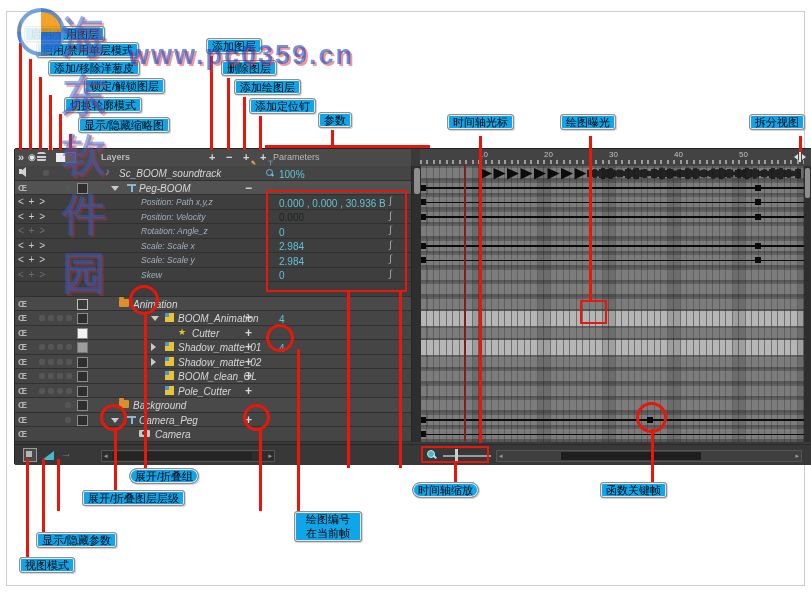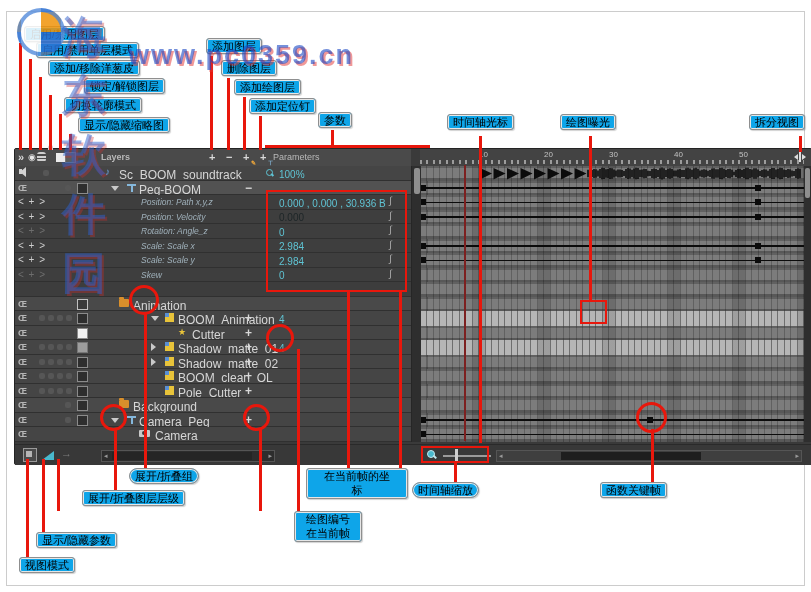--- a/index.html
+++ b/index.html
@@ -50,21 +50,21 @@
   .kfctl{position:absolute;left:3px;top:1px;font-size:10px;color:#cdcdcd;letter-spacing:1px;}
   .kfctl.dim{color:#6d6d6d;}
   .dot{position:absolute;top:4px;width:6px;height:6px;background:#565656;border-radius:2px;}
   .cb{position:absolute;left:62px;top:2px;width:9px;height:9px;}
   .cb-dark{background:#2e2e2e;border:1px solid #8b8b8b;}
   .cb-white{background:#f2f2f2;border:1px solid #8b8b8b;}
   .cb-gray{background:#9d9d9d;border:1px solid #777;}
   .cb-outline{background:#3a3a3a;border:1px solid #c0c0c0;}
   .tri-d{position:absolute;top:5px;width:0;height:0;border-left:4.5px solid transparent;border-right:4.5px solid transparent;border-top:5px solid #c9c9c9;}
   .tri-r{position:absolute;top:3px;width:0;height:0;border-top:4.5px solid transparent;border-bottom:4.5px solid transparent;border-left:5px solid #c9c9c9;}
-  .nm{position:absolute;top:2px;font-size:12px;color:#d6d6d6;white-space:nowrap;}
+  .nm{position:absolute;top:2px;font-size:10px;color:#d6d6d6;white-space:nowrap;font-style:italic;}
   .fnm{position:absolute;top:2px;font-size:8.5px;color:#9fb0ba;font-style:italic;white-space:nowrap;}
   .pm{position:absolute;left:230px;top:0px;font-size:12px;font-weight:bold;color:#d8d8d8;}
   .val{position:absolute;left:264px;top:2.5px;font-size:10px;color:#5fc4d4;white-space:nowrap;}
   .val.dark{color:#1d2527;}
   .fx{position:absolute;left:374px;top:0px;font-size:10px;color:#a9a9a9;}
   .spk{position:absolute;left:4px;top:3px;width:3px;height:5px;background:#d2d2d2;}
   .spk::after{content:"";position:absolute;left:1px;top:-2.5px;width:0;height:0;border-top:5px solid transparent;border-bottom:5px solid transparent;border-right:6px solid #d2d2d2;}
   .ic-sound{position:absolute;top:0px;font-size:10px;color:#6aa0dc;}
   .ic-star{position:absolute;top:1px;font-size:9px;color:#e8c33a;}
   .ic-peg{position:absolute;top:3px;width:9px;height:8px;border-top:2px solid #85b8dc;}
@@ -456,22 +456,20 @@
   <div class="lbl" style="left:318px;top:112px;">参数</div>
   <div class="lbl" style="left:447px;top:114px;">时间轴光标</div>
   <div class="lbl" style="left:560px;top:114px;">绘图曝光</div>
   <div class="lbl" style="left:749px;top:114px;">拆分视图</div>
   <div class="lbl" style="left:129px;top:468px;border-radius:9px;">展开/折叠组</div>
   <div class="lbl" style="left:82px;top:490px;">展开/折叠图层层级</div>
   <div class="lbl" style="left:36px;top:532px;">显示/隐藏参数</div>
   <div class="lbl" style="left:19px;top:557px;">视图模式</div>
   <div class="lbl ctr" style="left:294px;top:511px;width:56px;">绘图编号
 在当前帧</div>
-  <div class="lbl ctr" style="left:306px;top:468px;width:90px;">在当前帧的坐
-标</div>
   <div class="lbl" style="left:412px;top:482px;border-radius:8px;">时间轴缩放</div>
   <div class="lbl" style="left:600px;top:482px;">函数关键帧</div>
 
   <div id="wm">
     <div id="wm-logo"></div>
     <div id="wm-name">海东软件园</div>
     <div id="wm-url">www.pc0359.cn</div>
   </div>
 </div>
 

